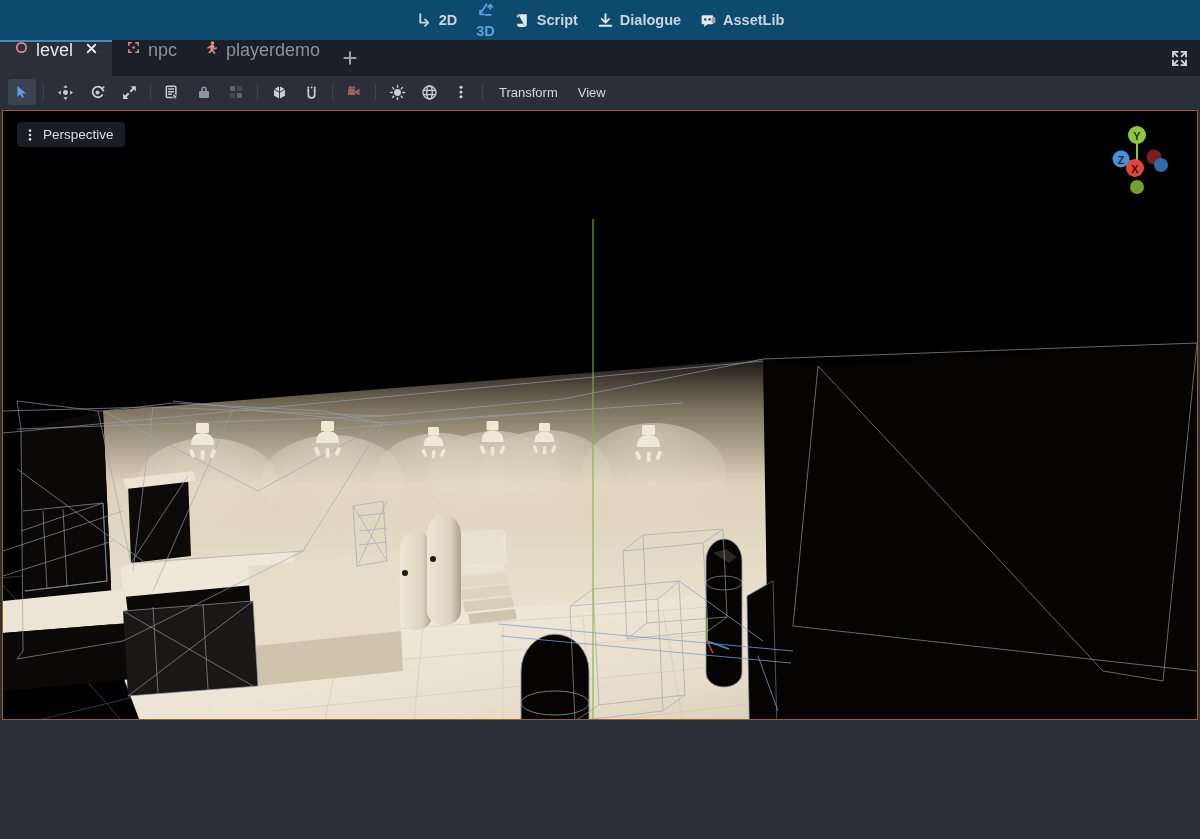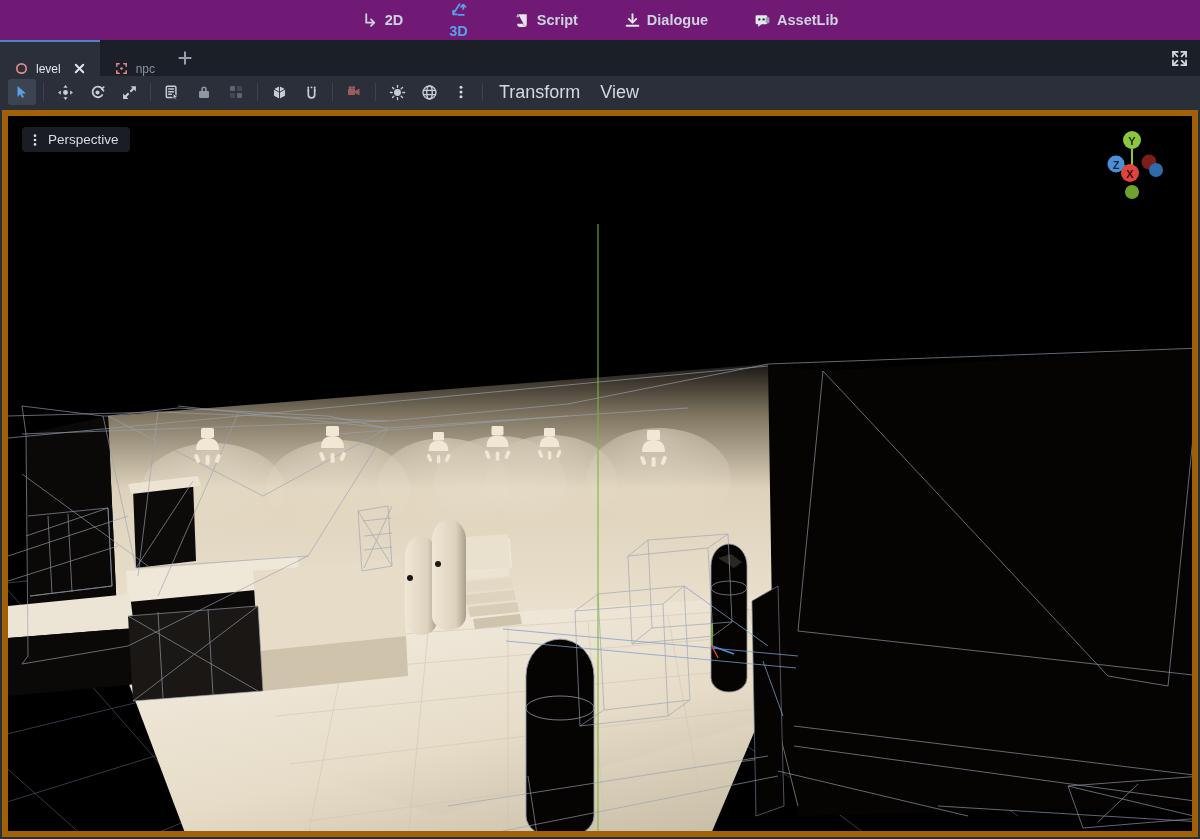--- a/index.html
+++ b/index.html
@@ -7,46 +7,46 @@
     width: 1200px; height: 839px;
     background: #1b1f28;
     font-family: "Liberation Sans", sans-serif;
     overflow: hidden;
   }
   body { position: relative; }
 
   
   .menubar {
     height: 40px; width: 1200px;
-    background: #701a75;
+    background: #0c4a6e;
     display: flex; align-items: center; justify-content: center;
-    gap: 34px;
+    gap: 7px;
     position: relative;
   }
   .menu-btn {
     display: flex; align-items: center; gap: 6px;
     padding: 3px 6px; border-radius: 3px;
     font-size: 14.5px; font-weight: bold;
     color: #cdd3de; cursor: pointer; user-select: none;
     line-height: 1;
   }
   .menu-btn.active { color: #5a9fe8; flex-direction: column; }
   .menu-ico { width: 17px; height: 17px; display: block; }
 
   
   .tabbar {
     height: 36px; width: 1200px;
     background: #1b1f28;
     display: flex; align-items: stretch;
     position: relative;
   }
   .scene-tab {
-    display: flex; align-items: flex-end; gap: 7px;
+    display: flex; align-items: flex-start; gap: 7px;
     padding: 0 13px 0 14px;
-    font-size: 12px; color: #8b919d;
+    font-size: 18px; color: #8b919d;
     cursor: pointer; user-select: none;
     position: relative;
   }
   .scene-tab.active {
     background: #2a2f39;
     color: #e4e7ec;
   }
   .scene-tab.active::before {
     content: ""; position: absolute; left: 0; right: 0; top: 0;
     height: 2px; background: #4b84c4;
@@ -80,39 +80,39 @@
     display: flex; align-items: center; justify-content: center;
     border-radius: 3px; cursor: pointer;
   }
   .tool-btn.active { background: #3c4452; }
   .tool-btn svg { display: block; }
   .tool-sep {
     width: 1px; height: 18px; background: #3b4250; margin: 0 5px;
     flex: 0 0 1px;
   }
   .menu-text-btn {
-    font-size: 18px; color: #d4d8e0;
+    font-size: 13px; color: #d4d8e0;
     padding: 4px 9px; border-radius: 3px;
     cursor: pointer; user-select: none;
     margin-left: 2px;
   }
 
   
   .viewport-wrap {
     position: absolute;
     left: 0; top: 108px;
     width: 1200px; height: 731px;
     background: #2a2f39;
     padding: 2px 2px 2px 2px;
   }
   .viewport {
     position: relative;
-    width: 1196px; height: 727px;
+    width: 1196px; height: 610px;
     background: #0369a1;
-    border: 6px solid #a16207;
+    border: 1px solid #a16207;
     overflow: hidden;
   }
   .vp-svg { position: absolute; left: 0; top: 0; display: block; }
 
   
   .persp-label {
     position: absolute; left: 14px; top: 11px;
     display: flex; align-items: center; gap: 7px;
     background: rgba(30,34,42,0.86);
     padding: 5px 11px 5px 7px;
@@ -217,20 +217,29 @@
         <path d="M3 5.5 V3 H5.5"></path>
           <path d="M10.5 3 H13 V5.5"></path>
         <path d="M13 10.5 V13 H10.5"></path>
           <path d="M5.5 13 H3 V10.5"></path>
         <circle cx="8" cy="8" r="1.4" fill="#e08a8a" stroke="none"></circle>
       </svg>
     </span>
     <span>npc</span>
   </div>
 
+  <div class="scene-tab">
+    <span>
+      <svg class="tab-ico" viewBox="0 0 16 16" fill="#e08a8a">
+        <circle cx="9" cy="3.2" r="2"></circle>
+        <path d="M7.5 5.2 L10.5 5.2 L11.5 8.5 L13.5 7.5 L14 9 L10.8 10.4 L10 8.8 L10 11 L12.5 14 L11 15 L8.5 12 L6 14.5 L4.5 13.2 L7 10.6 L6.6 7.8 L4.2 9.6 L3.2 8.3 Z"></path>
+      </svg>
+    </span>
+    <span>playerdemo</span>
+  </div>
 
   <div class="tab-add">
     <svg width="18" height="18" viewBox="0 0 16 16" fill="none" stroke="#9aa0ab" stroke-width="1.8" stroke-linecap="round">
       <path d="M8 3 V13"></path>
         <path d="M3 8 H13"></path>
     </svg>
   </div>
 
   <div class="distraction-btn">
     <svg width="19" height="19" viewBox="0 0 16 16" fill="none" stroke="#d4d8e0" stroke-width="1.5" stroke-linecap="round" stroke-linejoin="round">

